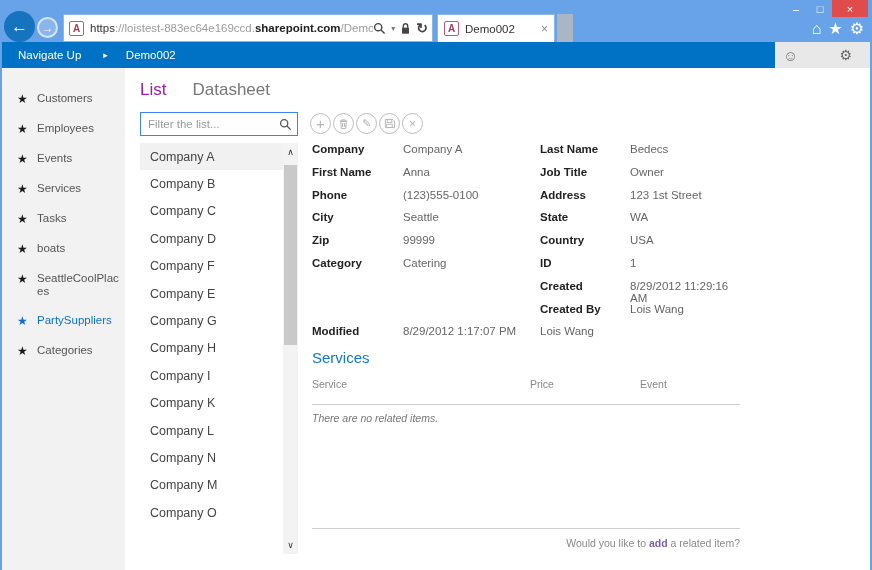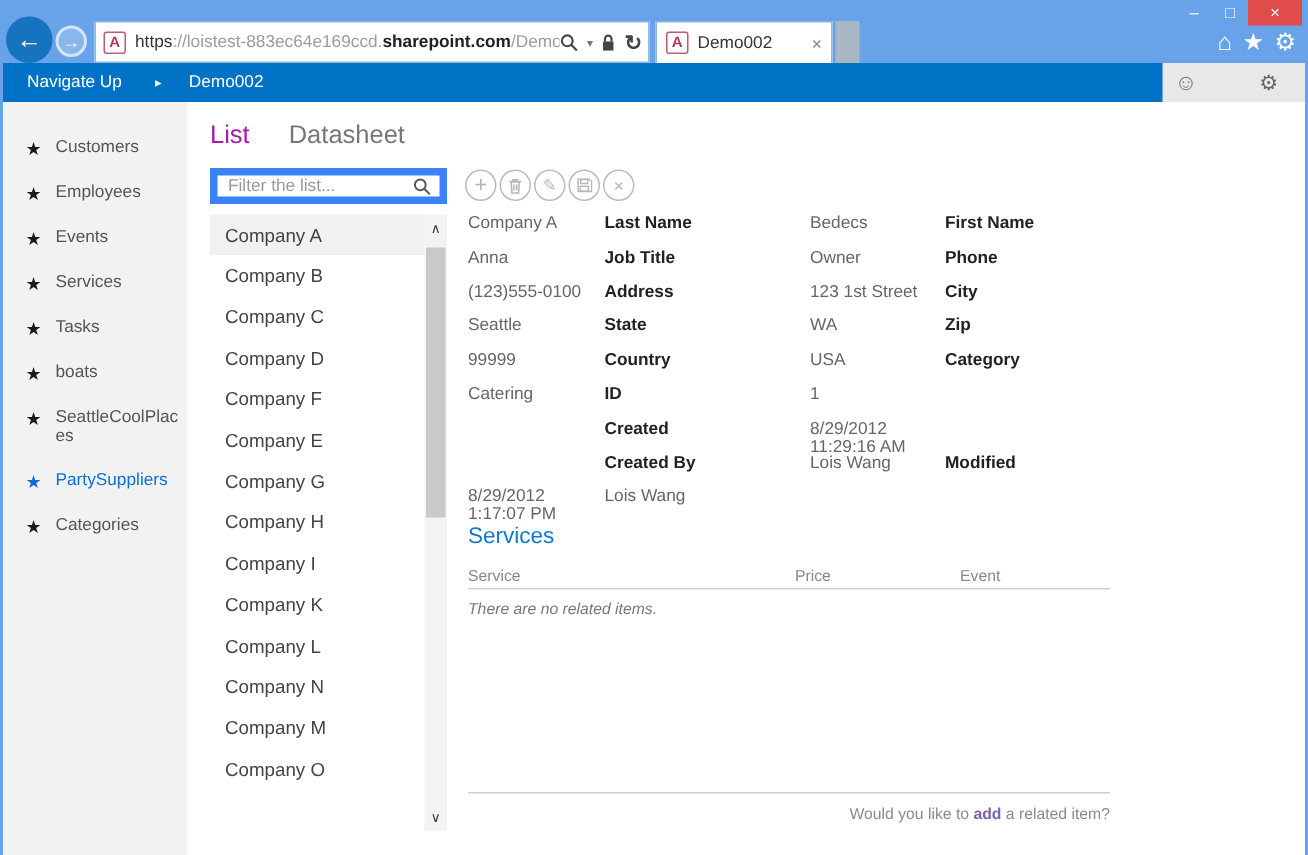--- a/index.html
+++ b/index.html
@@ -59,21 +59,21 @@
   .side-item .star { color:#1A1A1A; font-size:12px; width:20px; flex:0 0 auto; line-height:14px; }
   .side-item .lbl { color:#555; font-size:11.5px; line-height:13px; word-break:break-word; }
   .side-item.active .star, .side-item.active .lbl { color:#0C6FD6; }
 
   .main { flex:1; position:relative; background:#fff; }
   .view-tabs { position:absolute; left:15px; top:12px; display:flex; gap:26px; }
   .vt { font-size:17px; color:#777; cursor:pointer; }
   .vt.active { color:#a21caf; }
 
   .filter-box { position:absolute; left:15px; top:44px; width:158px; height:24px;
-    border:5px solid #3b82f6; display:flex; align-items:center; padding:0 5px 0 7px; }
+    border:1px solid #3b82f6; display:flex; align-items:center; padding:0 5px 0 7px; }
   .filter-box input { flex:1; border:none; outline:none; font-size:11.5px; color:#444;
     font-family:"Liberation Sans", sans-serif; min-width:0; background:transparent; }
   .filter-box input::placeholder { color:#999; }
 
   .actions { position:absolute; left:185px; top:45px; display:flex; gap:2px; }
   .abtn { width:21px; height:21px; border-radius:50%; border:1.5px solid #BBB; color:#B5B5B5;
     display:flex; align-items:center; justify-content:center; cursor:pointer; }
   .abtn .plus { font-size:15px; line-height:15px; }
   .abtn .pencil { font-size:11px; }
   .abtn .xx { font-size:12px; }
@@ -91,21 +91,21 @@
   .sb-thumb { position:absolute; left:1px; top:22px; width:13px; height:180px; background:#C9C9C9; }
 
   .details { position:absolute; left:187px; top:75px; width:428px; display:grid;
     grid-template-columns:91px 137px 90px 110px; grid-auto-rows:22.8px; }
   .details .lab { font-size:11.5px; font-weight:bold; color:#222; }
   .details .val { font-size:11.5px; color:#666; }
 
   .related { position:absolute; left:187px; top:281px; width:428px; }
   .rel-title { font-size:15px; color:#1079CC; cursor:pointer; }
   .rel-head { display:grid; grid-template-columns:218px 110px 100px; margin-top:12px;
-    padding-bottom:2px; border-bottom:1px solid #CFCFCF; }
+    padding-bottom:14px; border-bottom:1px solid #CFCFCF; }
   .rel-head span { font-size:10.5px; color:#888; }
   .rel-empty { font-size:10.5px; color:#777; font-style:italic; margin-top:7px; }
 
   .add-prompt { position:absolute; left:187px; top:460px; width:428px;
     border-top:1px solid #CFCFCF; padding-top:8px; text-align:right; font-size:10.5px; color:#8A8A8A; }
   .add-link { color:#7D5FB2; font-weight:bold; cursor:pointer; }
 
   svg { display:block; }
 </style>
 </head>
@@ -268,20 +268,21 @@
         <div class="co-row">Company O</div>
       </div>
 
       <div class="list-scrollbar">
         <span class="sb-up">∧</span>
         <span class="sb-thumb"></span>
         <span class="sb-down">∨</span>
       </div>
 
       <div class="details">
+        <span class="lab">Company</span>
         <span class="val">Company A</span>
         <span class="lab">Last Name</span>
         <span class="val">Bedecs</span>
 
         <span class="lab">First Name</span>
         <span class="val">Anna</span>
         <span class="lab">Job Title</span>
         <span class="val">Owner</span>
 
         <span class="lab">Phone</span>

